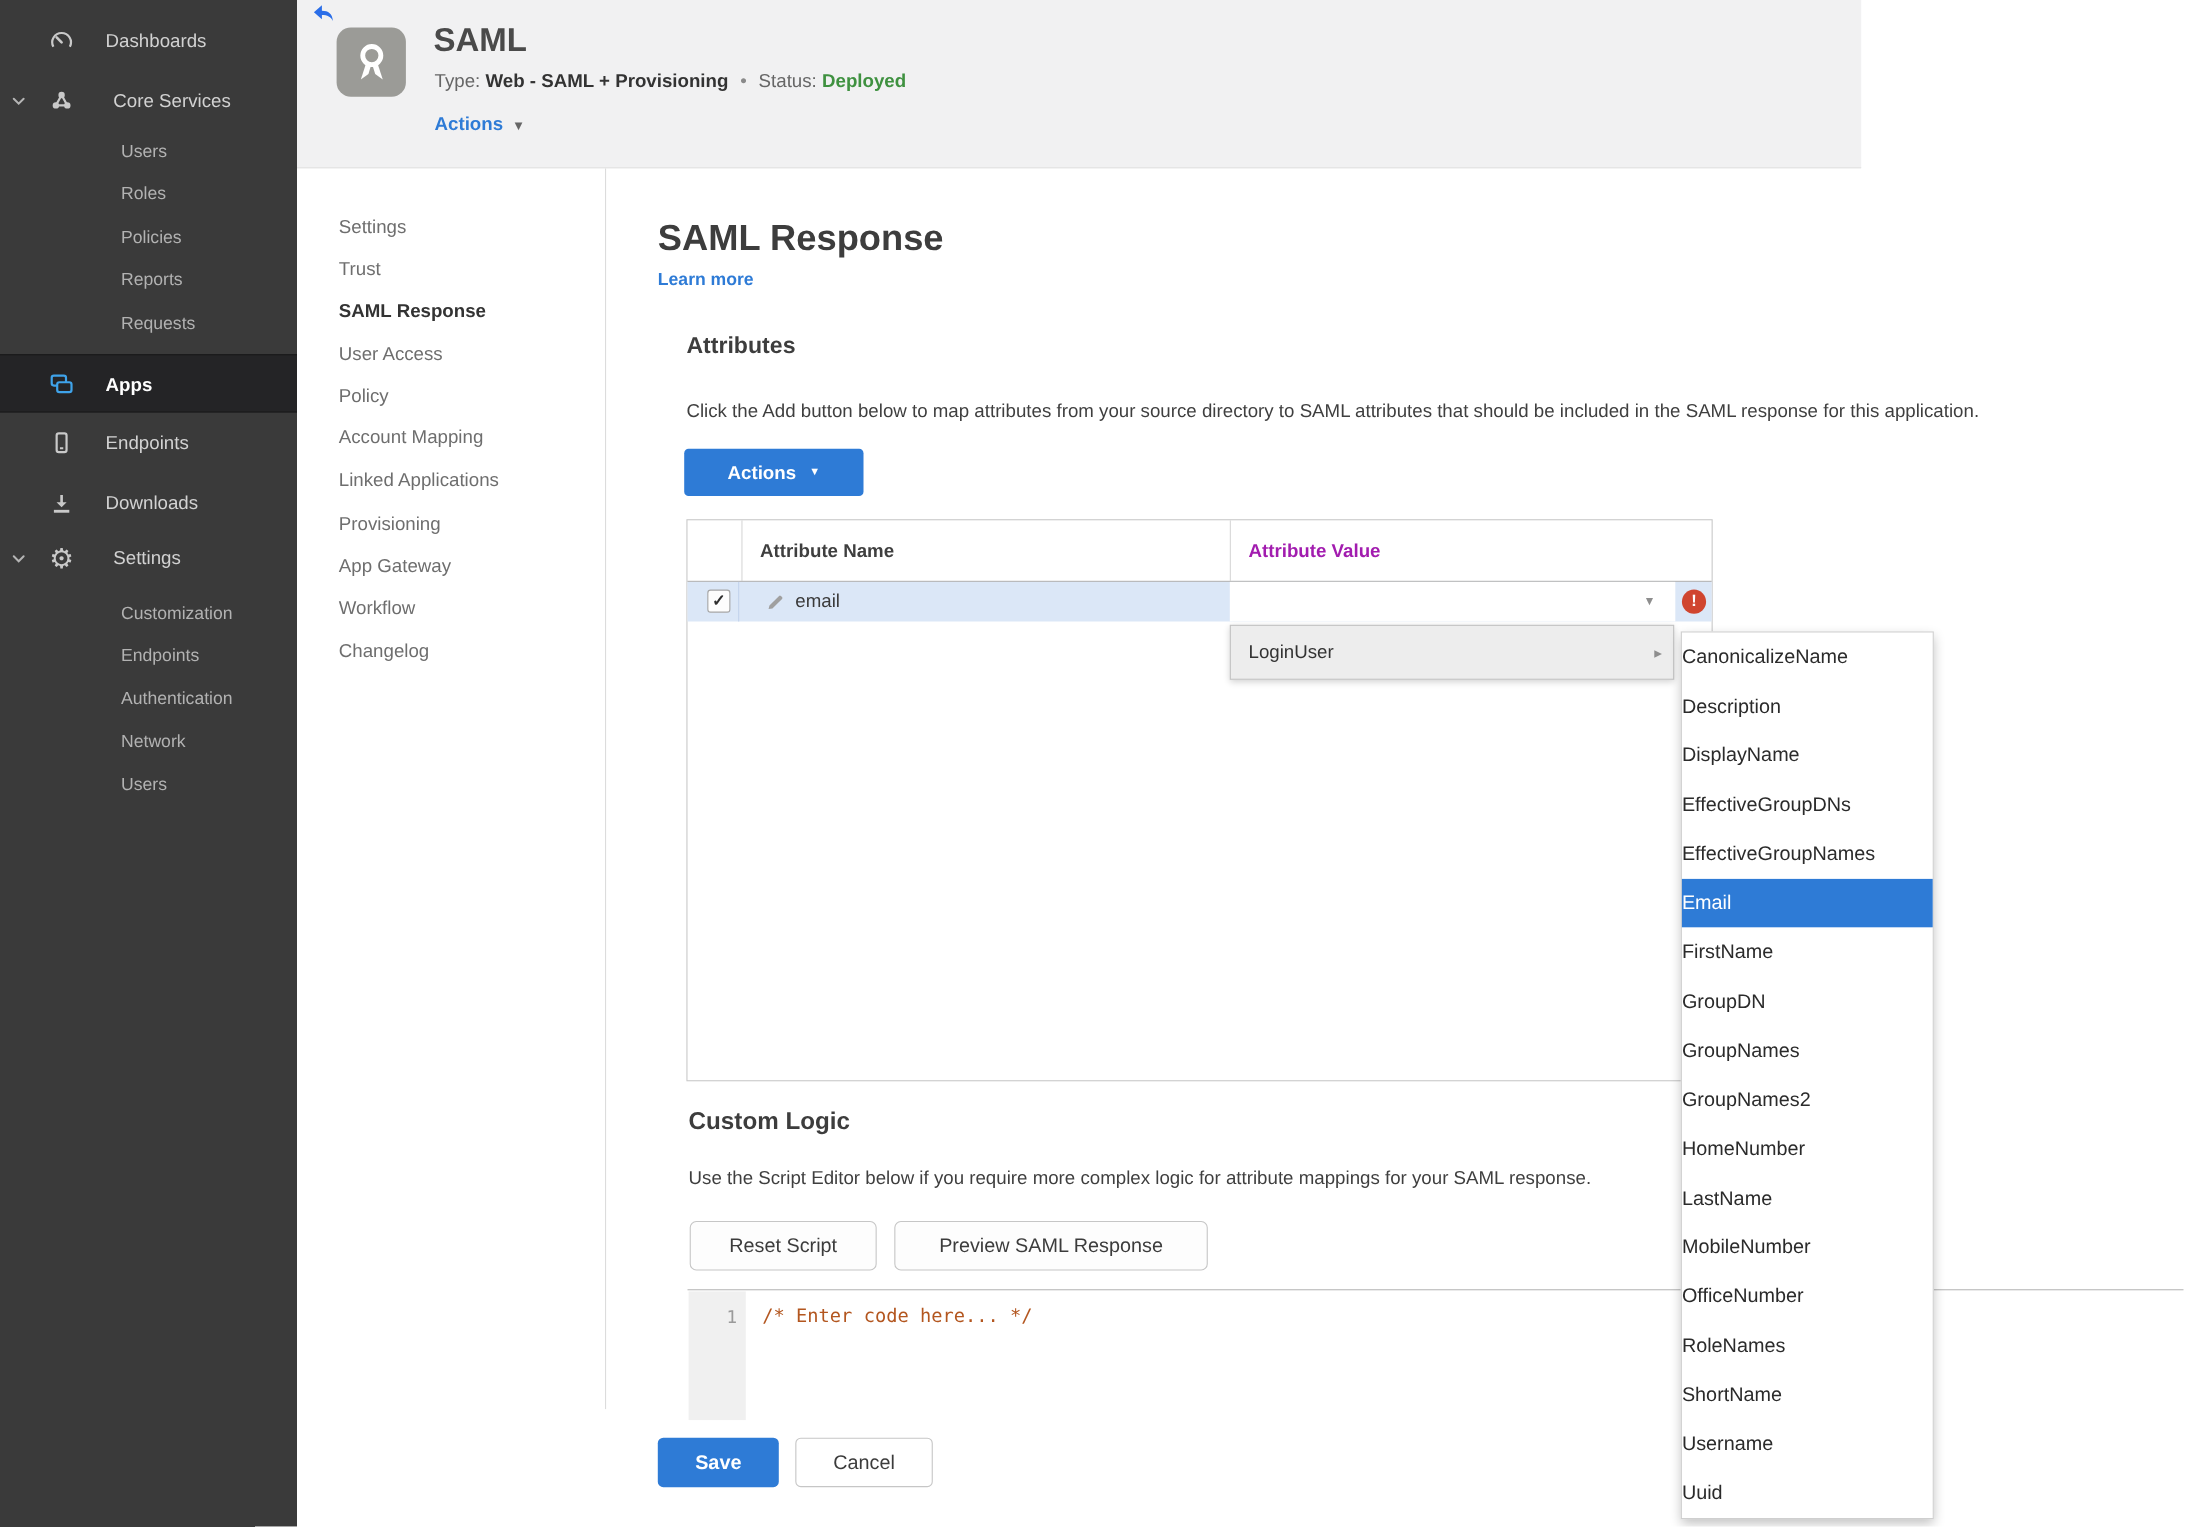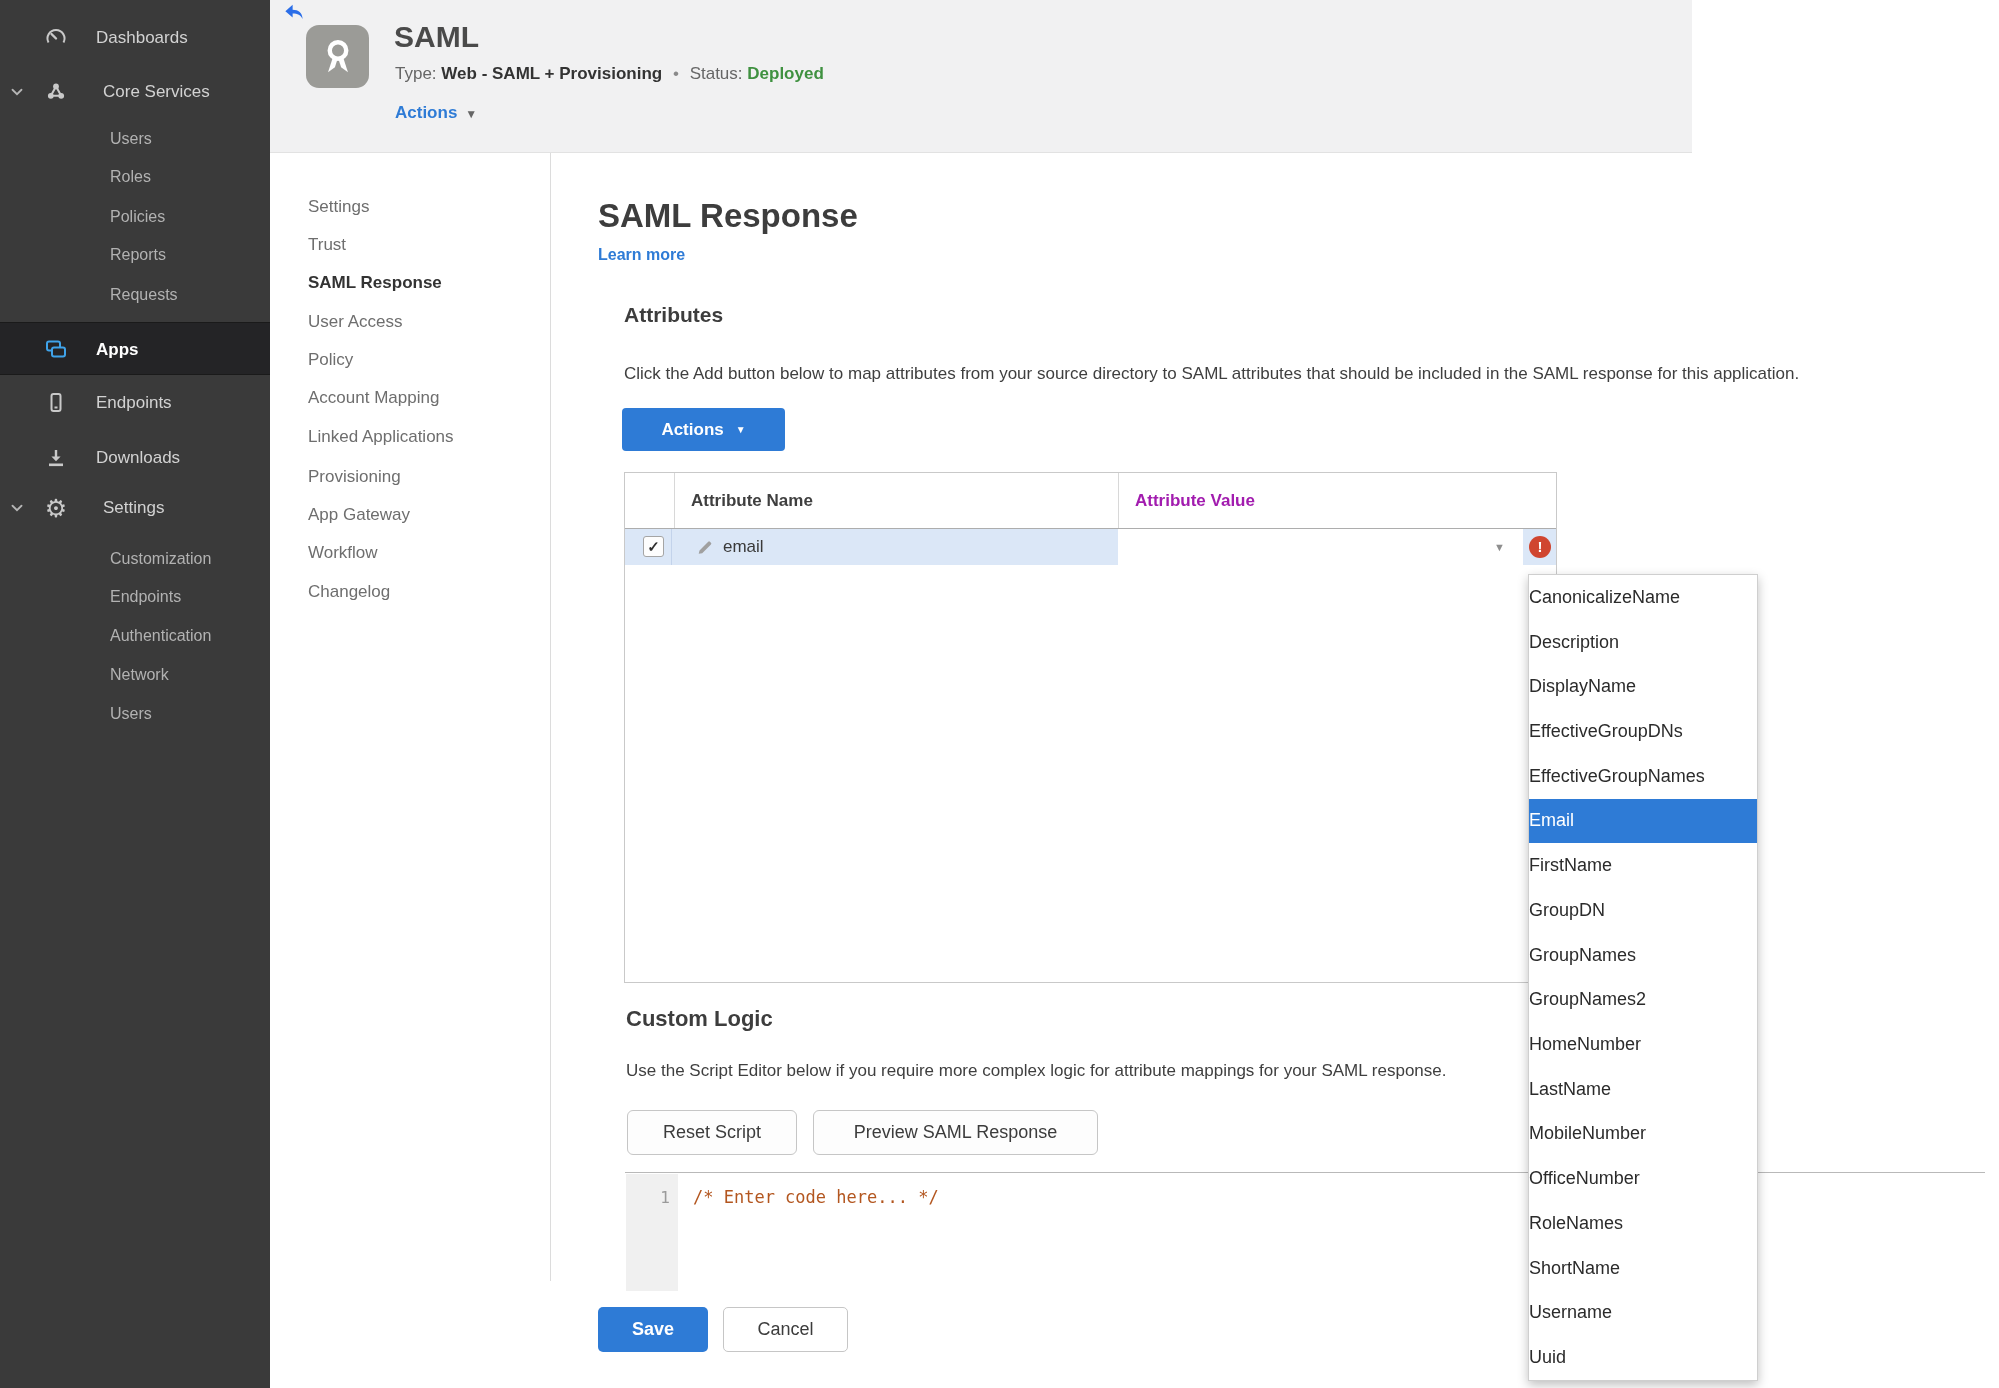--- a/index.html
+++ b/index.html
@@ -263,20 +263,26 @@
           </svg>
       </span>
       <span class="row-name">email</span>
       <div class="value-field">
         <span class="value-caret">▼</span>
       </div>
       <span class="error-badge">!</span>
     </div>
   </div>
 
+  <div class="value-menu">
+    <div>
+      <span class="item-lbl">LoginUser</span>
+      <span class="arrow">▸</span>
+    </div>
+  </div>
 
   <div class="submenu">
     <div class="sm-item">CanonicalizeName</div>
     <div class="sm-item">Description</div>
     <div class="sm-item">DisplayName</div>
     <div class="sm-item">EffectiveGroupDNs</div>
     <div class="sm-item">EffectiveGroupNames</div>
     <div class="sm-item selected">Email</div>
     <div class="sm-item">FirstName</div>
     <div class="sm-item">GroupDN</div>

